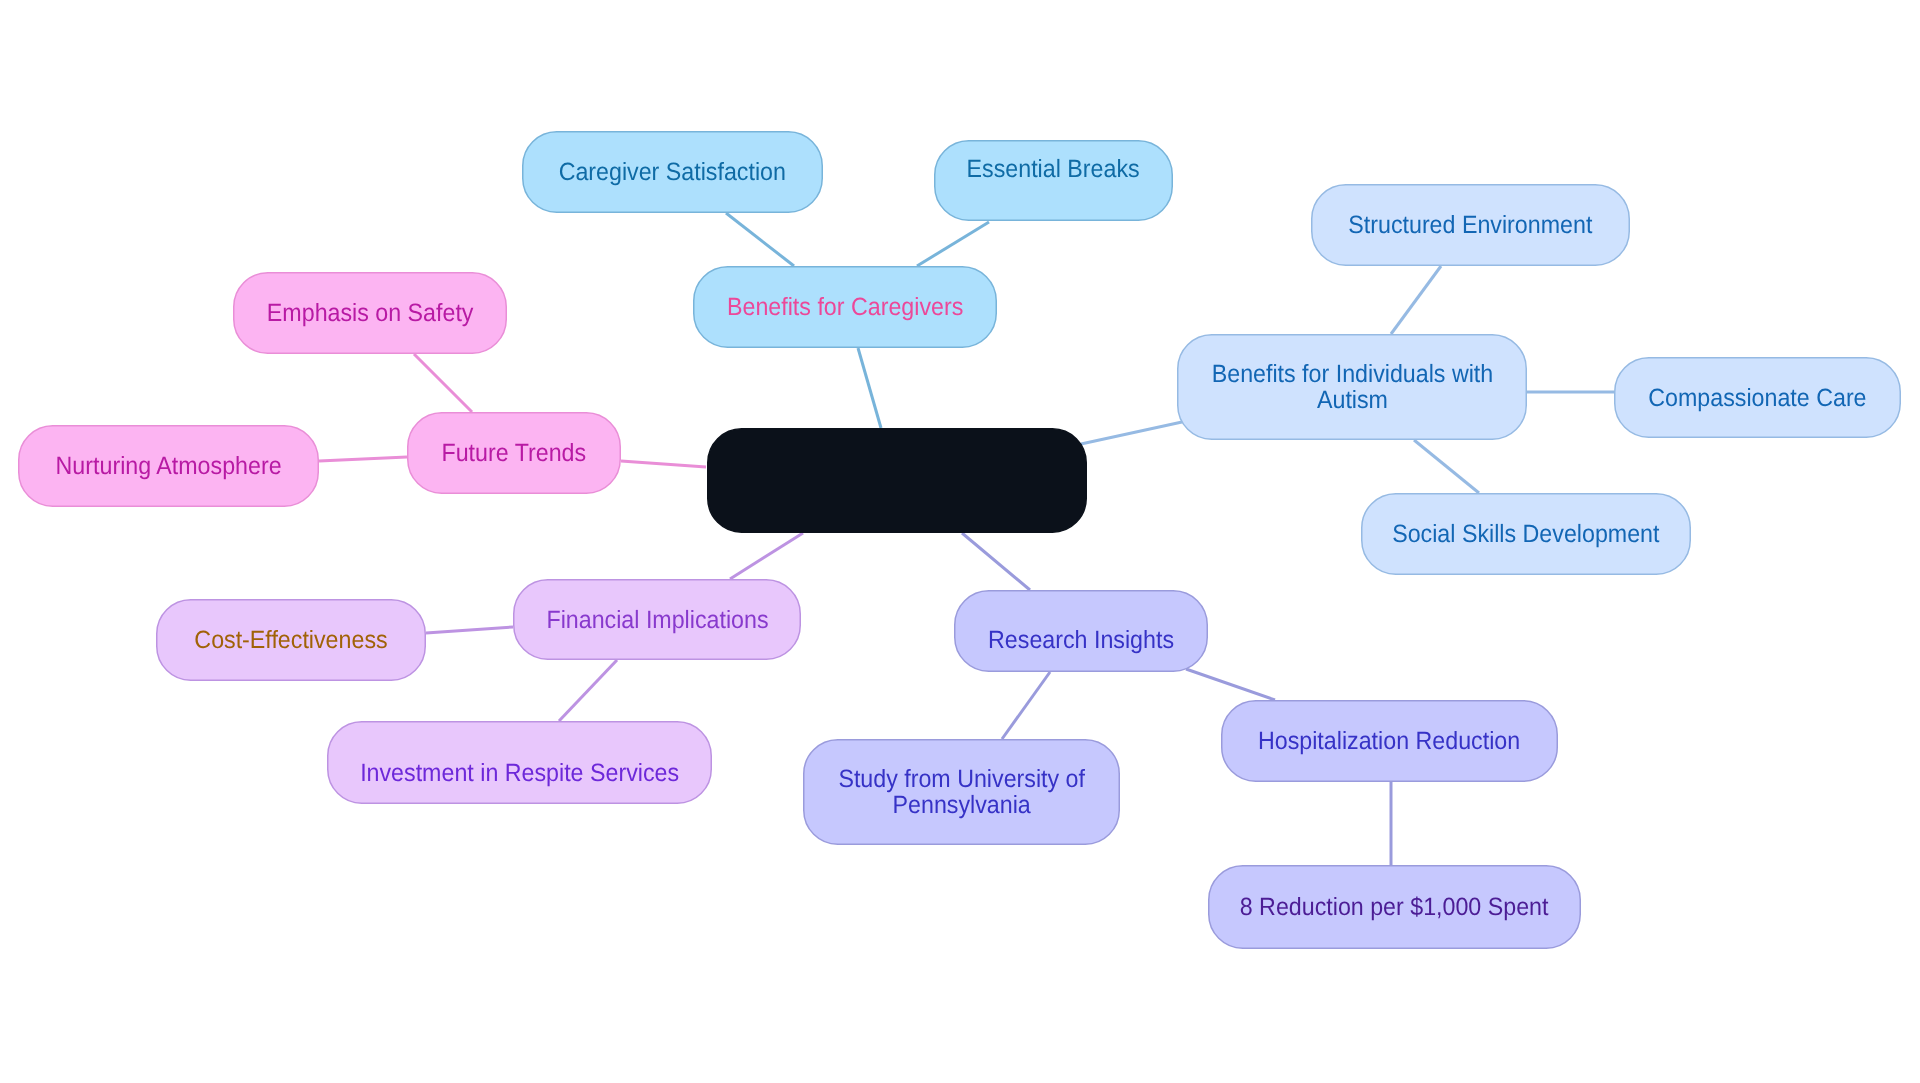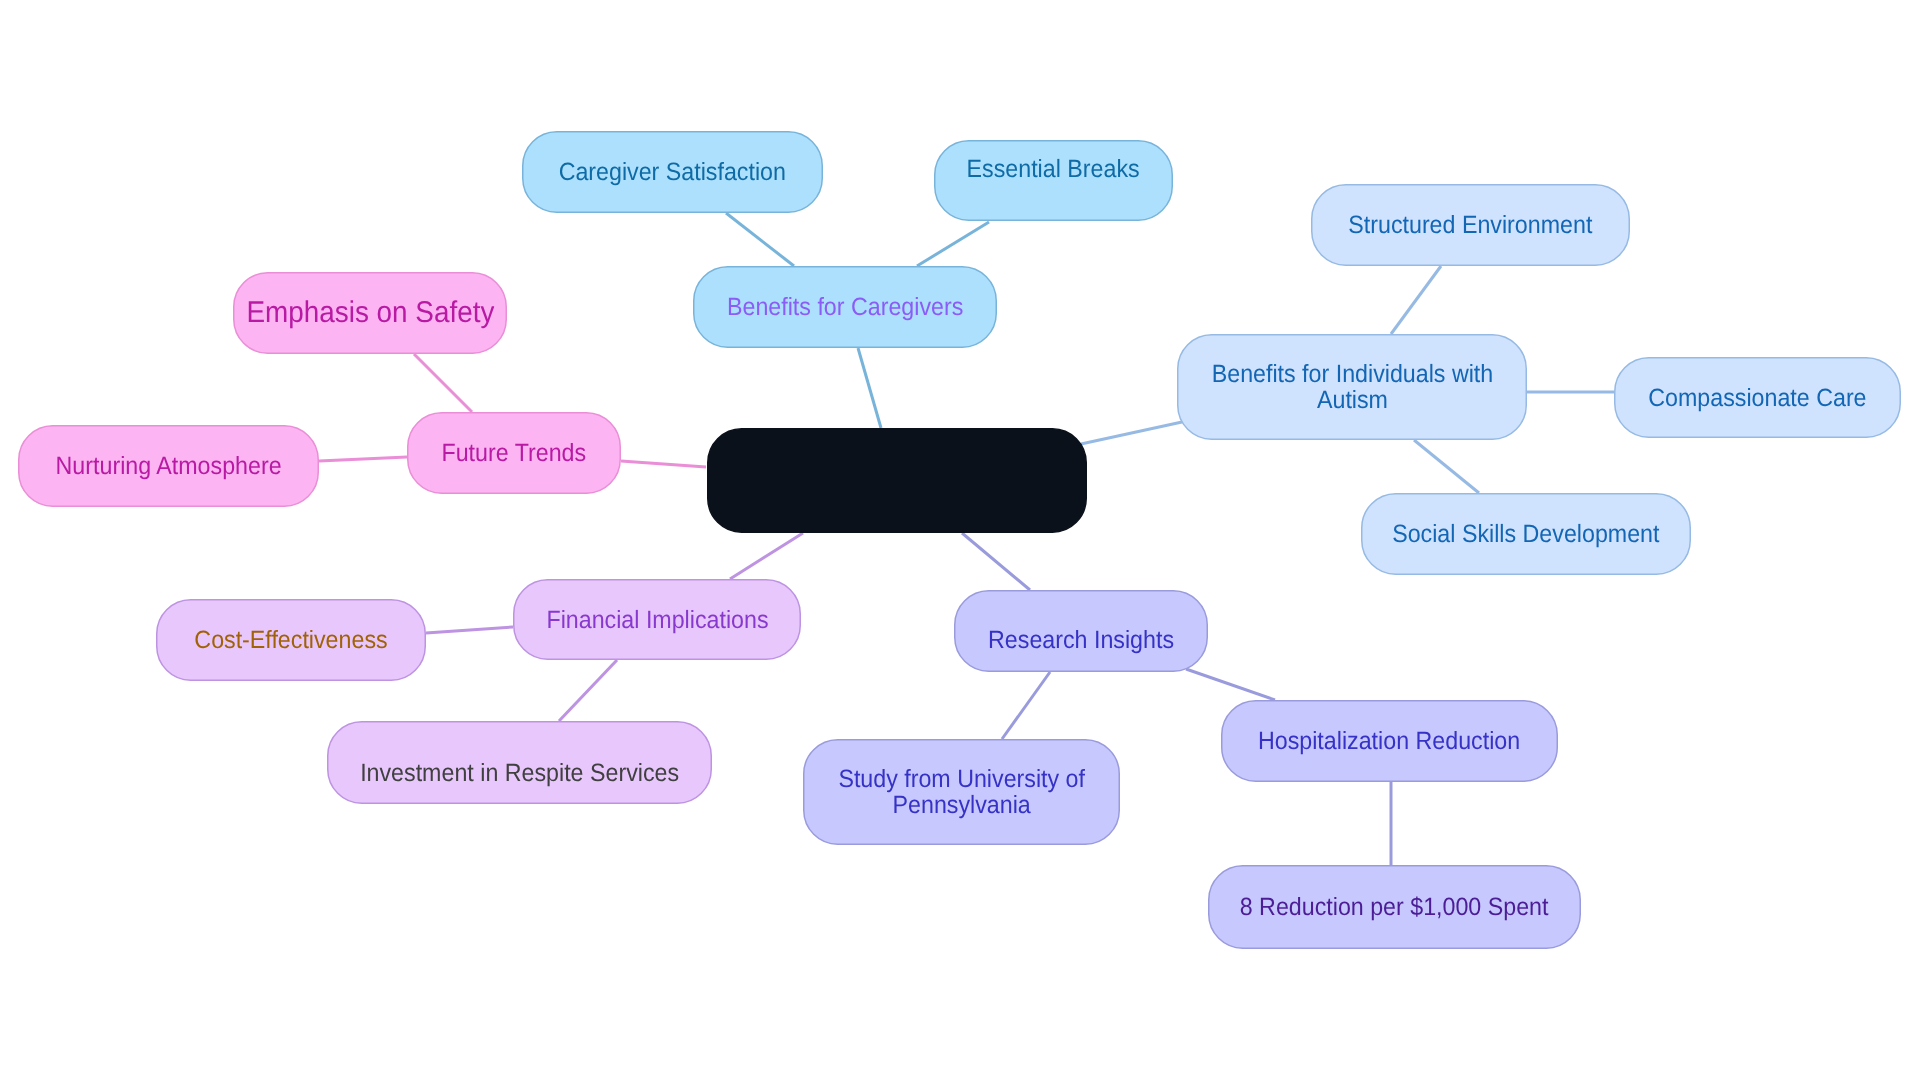--- a/index.html
+++ b/index.html
@@ -63,21 +63,21 @@
   <rect class="node-shape" x="233.75" y="272.75" width="272.5" height="80.5" rx="34" ry="34" fill="#fcb4f2" stroke="#e98ed7" stroke-width="1.5"></rect>
   <rect class="node-shape" x="18.75" y="425.75" width="299.5" height="80.5" rx="34" ry="34" fill="#fcb4f2" stroke="#e98ed7" stroke-width="1.5"></rect>
   <rect class="node-shape" x="513.75" y="579.75" width="286.5" height="79.5" rx="34" ry="34" fill="#e8c7fc" stroke="#bd93e2" stroke-width="1.5"></rect>
   <rect class="node-shape" x="156.75" y="599.75" width="268.5" height="80.5" rx="34" ry="34" fill="#e8c7fc" stroke="#bd93e2" stroke-width="1.5"></rect>
   <rect class="node-shape" x="327.75" y="721.75" width="383.5" height="81.5" rx="34" ry="34" fill="#e8c7fc" stroke="#bd93e2" stroke-width="1.5"></rect>
   <rect class="node-shape" x="954.75" y="590.75" width="252.5" height="80.5" rx="34" ry="34" fill="#c6c8fe" stroke="#9a9bdc" stroke-width="1.5"></rect>
   <rect class="node-shape" x="803.75" y="739.75" width="315.5" height="104.5" rx="34" ry="34" fill="#c6c8fe" stroke="#9a9bdc" stroke-width="1.5"></rect>
   <rect class="node-shape" x="1221.75" y="700.75" width="335.5" height="80.5" rx="34" ry="34" fill="#c6c8fe" stroke="#9a9bdc" stroke-width="1.5"></rect>
   <rect class="node-shape" x="1208.75" y="865.75" width="371.5" height="82.5" rx="34" ry="34" fill="#c6c8fe" stroke="#9a9bdc" stroke-width="1.5"></rect>
 </svg>
-  <div class="node node-blue" style="left: 693px; top: 266px; width: 304px; height: 82px; color: #8b5cf6; font-size: 25px;">
+  <div class="node node-blue" style="left: 693px; top: 266px; width: 304px; height: 82px; color: #ec4899; font-size: 25px;">
       <span class="label">
         <span class="line">Benefits for Caregivers</span>
       </span>
     </div>
   <div class="node node-blue" style="left: 522px; top: 131px; width: 301px; height: 82px; color: rgb(15, 107, 165); font-size: 25px;">
       <span class="label">
         <span class="line">Caregiver Satisfaction</span>
       </span>
     </div>
   <div class="node node-blue" style="left: 934px; top: 140px; width: 239px; height: 58px; color: rgb(15, 107, 165); font-size: 25px;">
@@ -104,41 +104,41 @@
   <div class="node node-lightblue" style="left: 1361px; top: 493px; width: 330px; height: 82px; color: rgb(18, 102, 180); font-size: 25px;">
       <span class="label">
         <span class="line">Social Skills Development</span>
       </span>
     </div>
   <div class="node node-pink" style="left: 407px; top: 412px; width: 214px; height: 82px; color: rgb(184, 26, 164); font-size: 25px;">
       <span class="label">
         <span class="line">Future Trends</span>
       </span>
     </div>
-  <div class="node node-pink" style="left: 233px; top: 272px; width: 274px; height: 82px; color: rgb(184, 26, 164); font-size: 30px;">
+  <div class="node node-pink" style="left: 233px; top: 272px; width: 274px; height: 82px; color: rgb(184, 26, 164); font-size: 25px;">
       <span class="label">
         <span class="line">Emphasis on Safety</span>
       </span>
     </div>
   <div class="node node-pink" style="left: 18px; top: 425px; width: 301px; height: 82px; color: rgb(184, 26, 164); font-size: 25px;">
       <span class="label">
         <span class="line">Nurturing Atmosphere</span>
       </span>
     </div>
   <div class="node node-purple" style="left: 513px; top: 579px; width: 288px; height: 81px; color: rgb(136, 57, 205); font-size: 25px;">
       <span class="label">
         <span class="line">Financial Implications</span>
       </span>
     </div>
   <div class="node node-purple" style="left: 156px; top: 599px; width: 270px; height: 82px; color: #a16207; font-size: 25px;">
       <span class="label">
         <span class="line">Cost-Effectiveness</span>
       </span>
     </div>
-  <div class="node node-purple" style="left: 327px; top: 721px; width: 385px; height: 104px; color: #404040; font-size: 25px;">
+  <div class="node node-purple" style="left: 327px; top: 721px; width: 385px; height: 104px; color: #6d28d9; font-size: 25px;">
       <span class="label">
         <span class="line">Investment in Respite Services</span>
       </span>
     </div>
   <div class="node node-indigo" style="left: 954px; top: 590px; width: 254px; height: 100px; color: rgb(54, 50, 198); font-size: 25px;">
       <span class="label">
         <span class="line">Research Insights</span>
       </span>
     </div>
   <div class="node node-indigo" style="left: 803px; top: 739px; width: 317px; height: 106px; color: rgb(54, 50, 198); font-size: 25px;">

